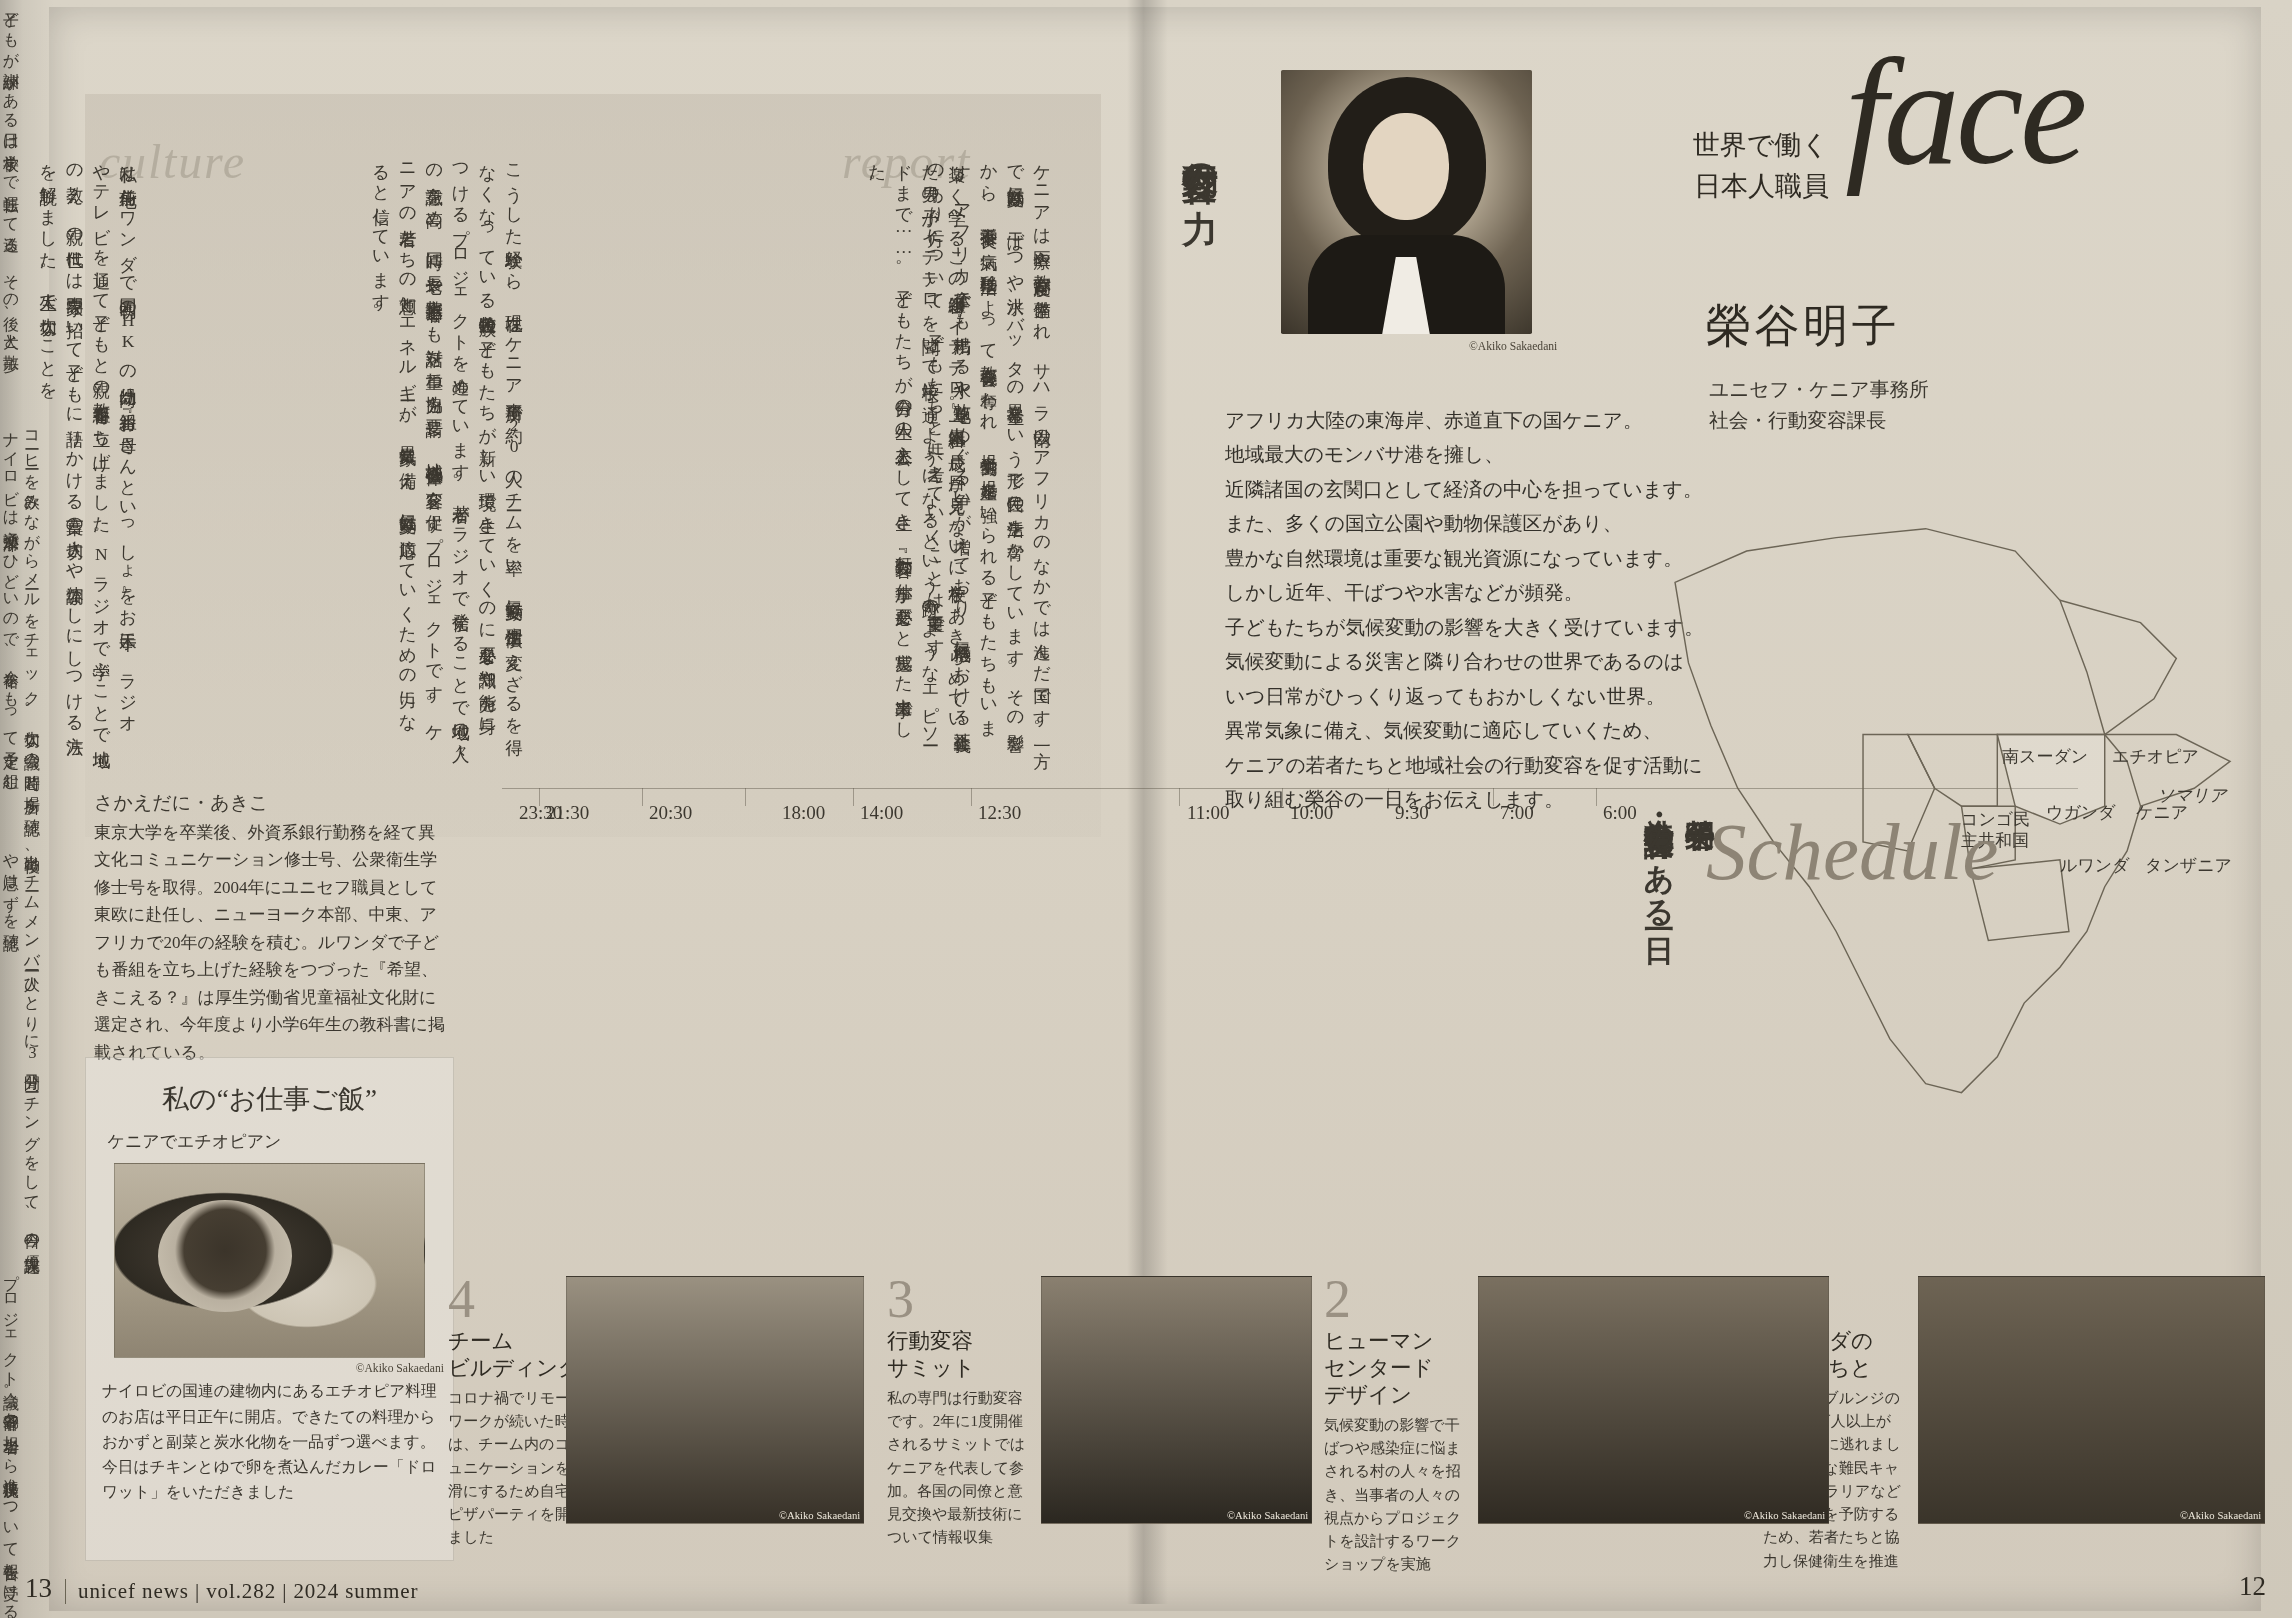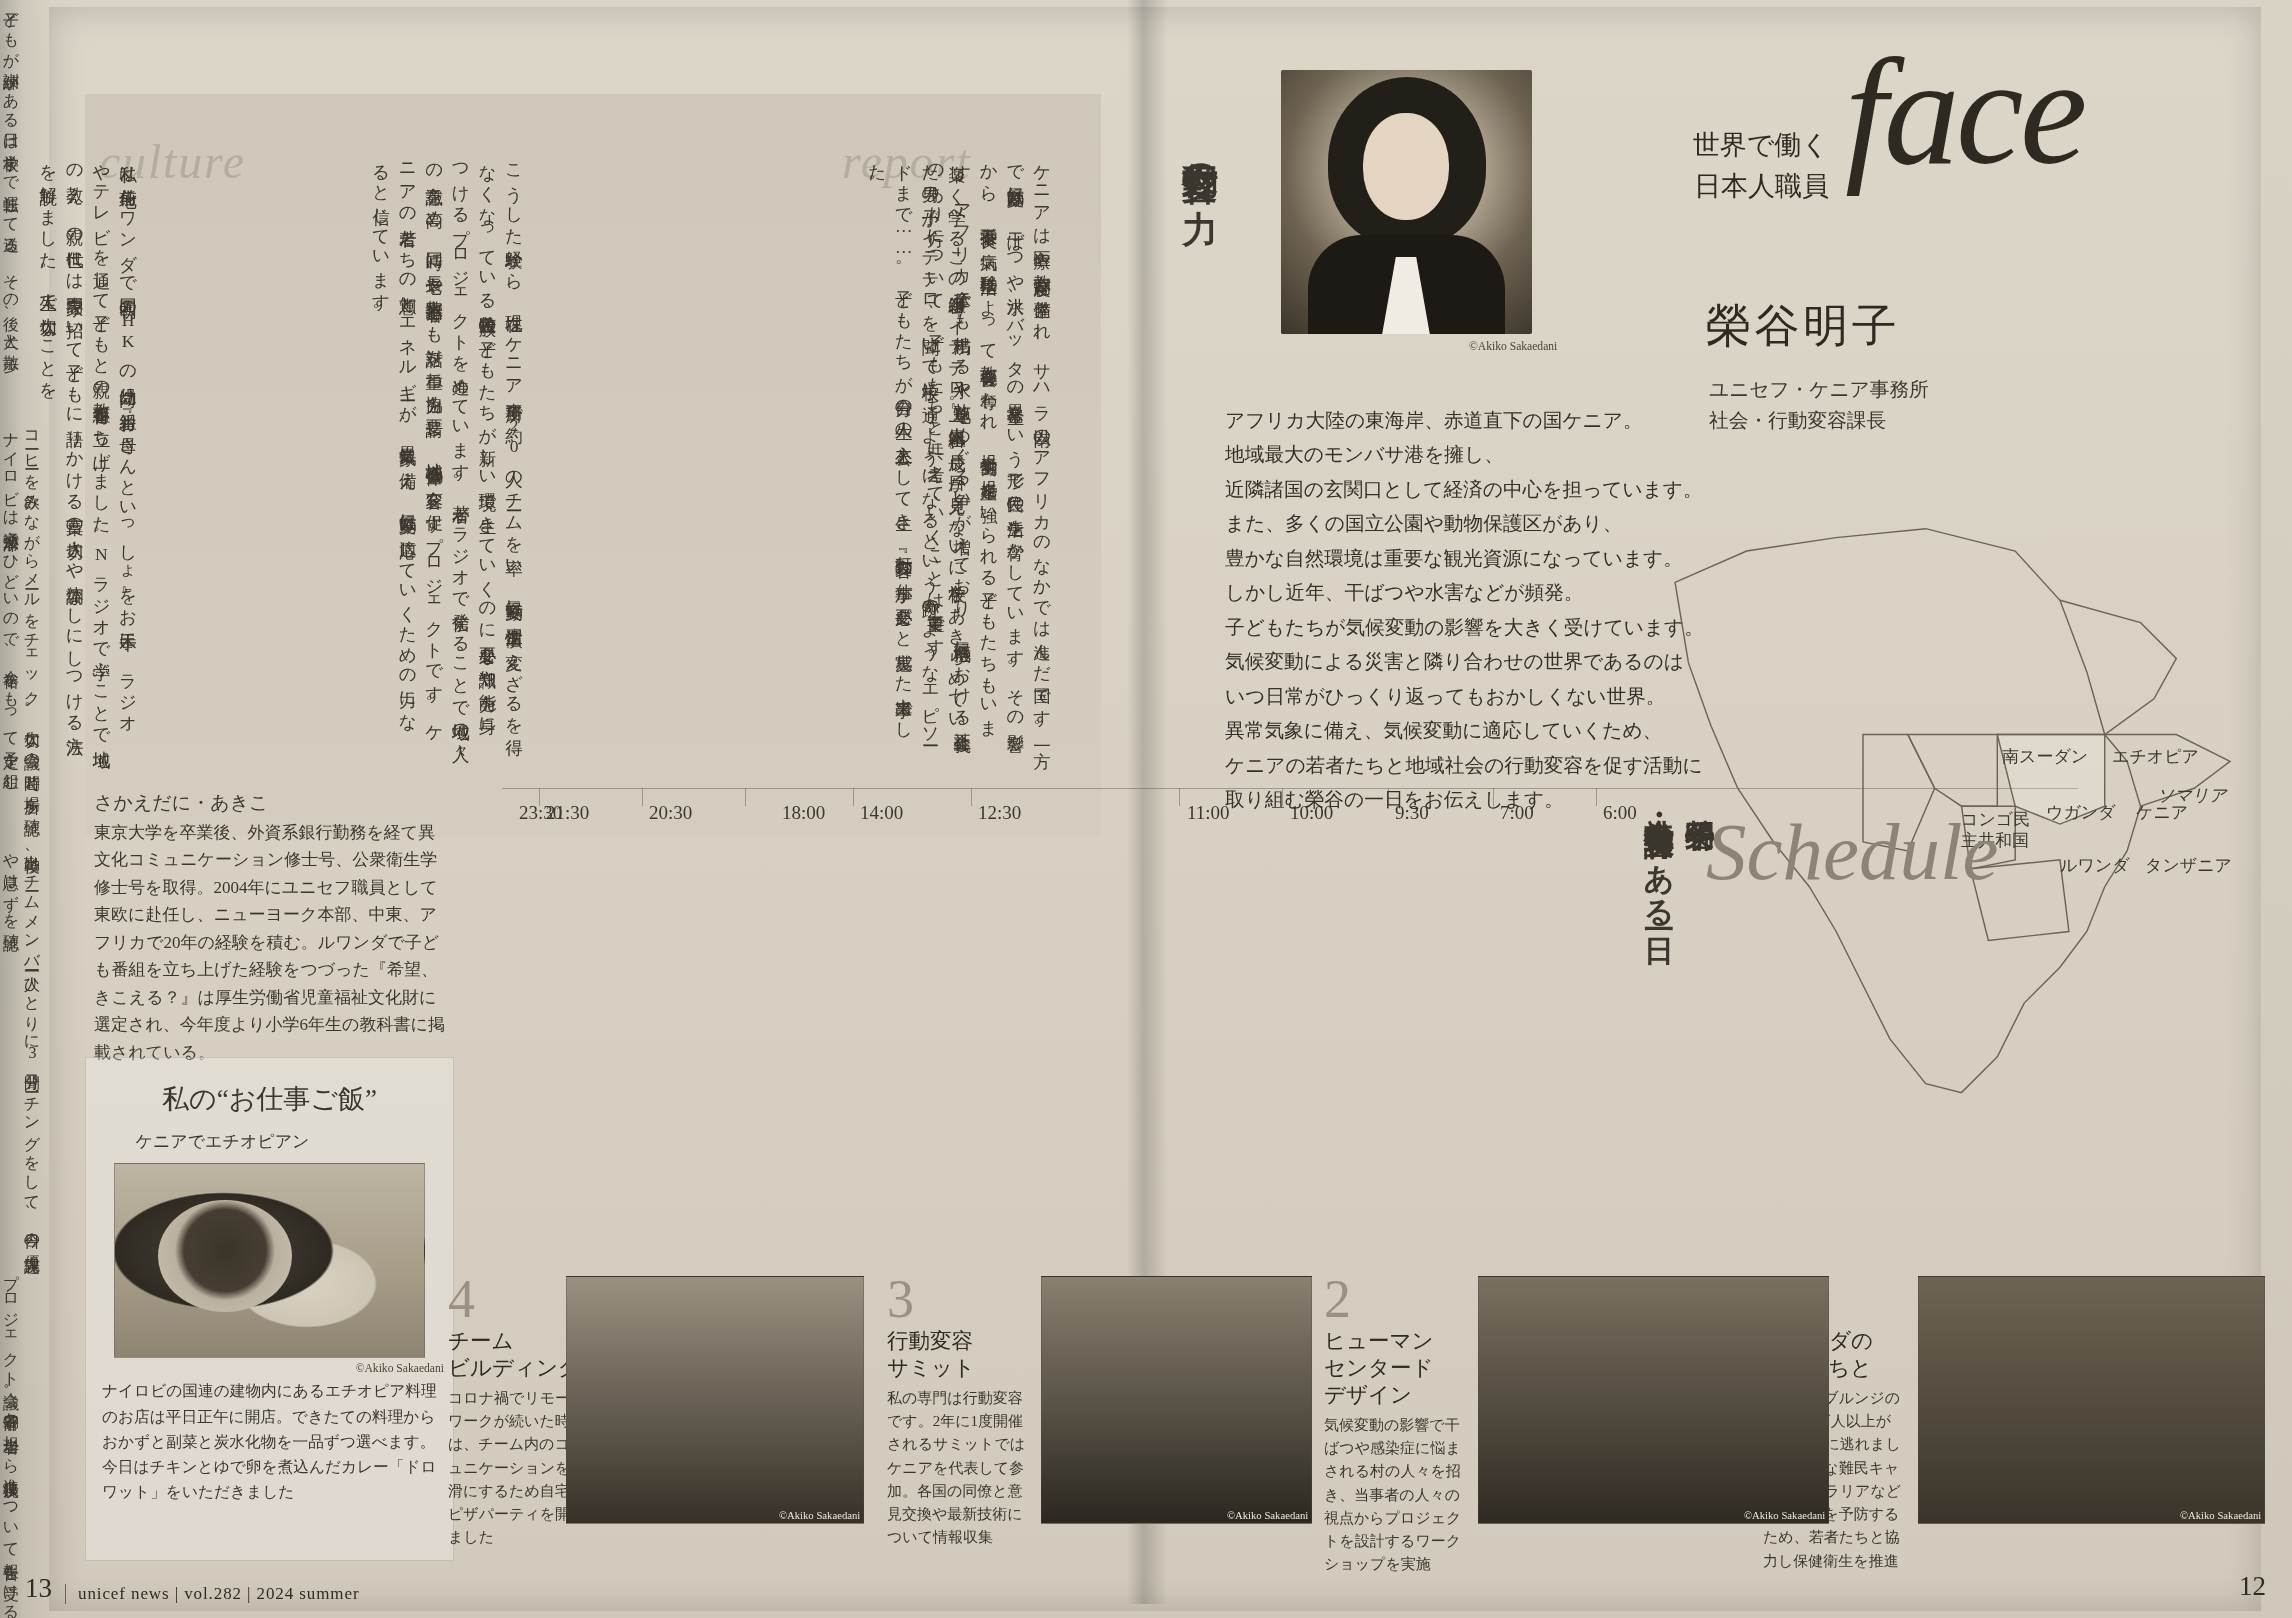--- a/index.html
+++ b/index.html
@@ -54,21 +54,21 @@
   
   .gohan{
     position:absolute;left:85px;top:1057px;width:367px;height:502px;
     background:rgba(255,255,255,.28);border:0.9px solid rgba(120,112,96,.25);
   }
   .gohan h4{
     margin:0;padding:23px 0 0 0;text-align:center;
     font-family:"Liberation Serif",serif;font-weight:normal;font-size:27px;color:#3b372f;
   }
   .gohan .sub{
-    margin-top:12.5px;padding-left:21.5px;font-size:17px;color:#3b372f;font-family:"Liberation Serif",serif;margin-left:28px;
+    margin-top:12.5px;padding-left:21.5px;font-size:17px;color:#3b372f;font-family:"Liberation Serif",serif;
   }
   .gohan .photo{
     margin:10.7px auto 0;width:309px;height:193px;border:0.9px solid rgba(90,84,70,.4);
     background:
       radial-gradient(ellipse at 35% 45%,#4a4238 0%,#2e2a22 38%,rgba(46,42,34,0) 39%),
       radial-gradient(ellipse at 62% 62%,#d9d2c4 0%,#cdc5b4 25%,rgba(205,197,180,0) 26%),
       linear-gradient(180deg,#bdb4a2 0%,#a79d89 55%,#8e8472 100%);
     position:relative;
   }
   .gohan .photo .plate{
@@ -164,21 +164,21 @@
   .ph{
     position:absolute;border:0.9px solid rgba(80,74,62,.35);
   }
   .ph .cr{position:absolute;right:2.7px;bottom:1.8px;font-size:10.7px;color:#efe9dc;font-family:"Liberation Serif",serif;}
   
   .footer-left{
     position:absolute;left:25px;bottom:14.3px;font-family:"Liberation Serif",serif;color:#2f2b23;
     display:flex;align-items:flex-end;gap:12.5px;
   }
   .footer-left .pg{font-size:27px;}
-  .footer-left .rule{border-left:0.9px solid #6a6454;padding-left:12.5px;font-size:17px;letter-spacing:0.9px;}
+  .footer-left .rule{border-left:0.9px solid #6a6454;padding-left:12.5px;font-size:21px;letter-spacing:0.9px;}
   .footer-right{
     position:absolute;right:27px;bottom:16px;font-family:"Liberation Serif",serif;font-size:27px;color:#2f2b23;
   }
 </style>
 </head>
 <body>
 
 <div id="page">
   <div class="sheet"></div>
   <div class="gutter"></div>

